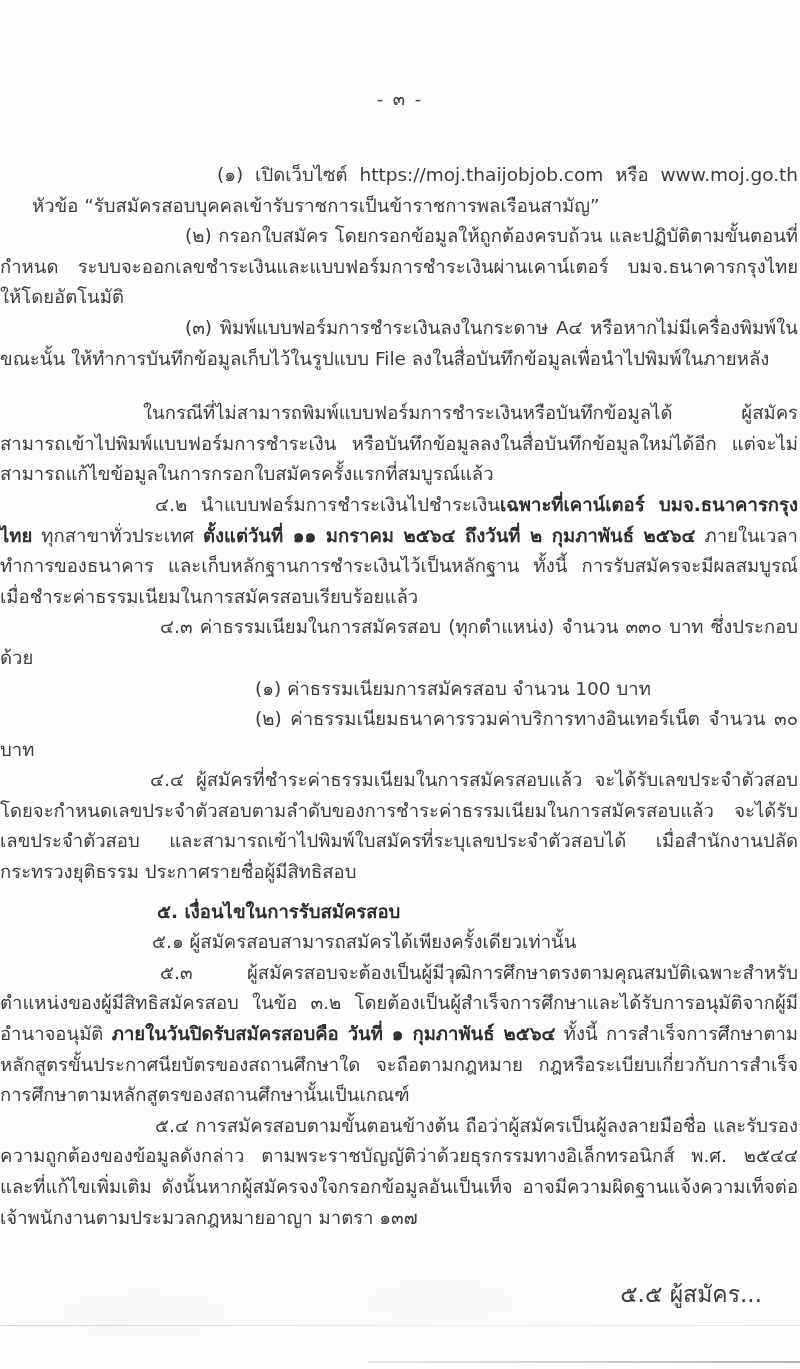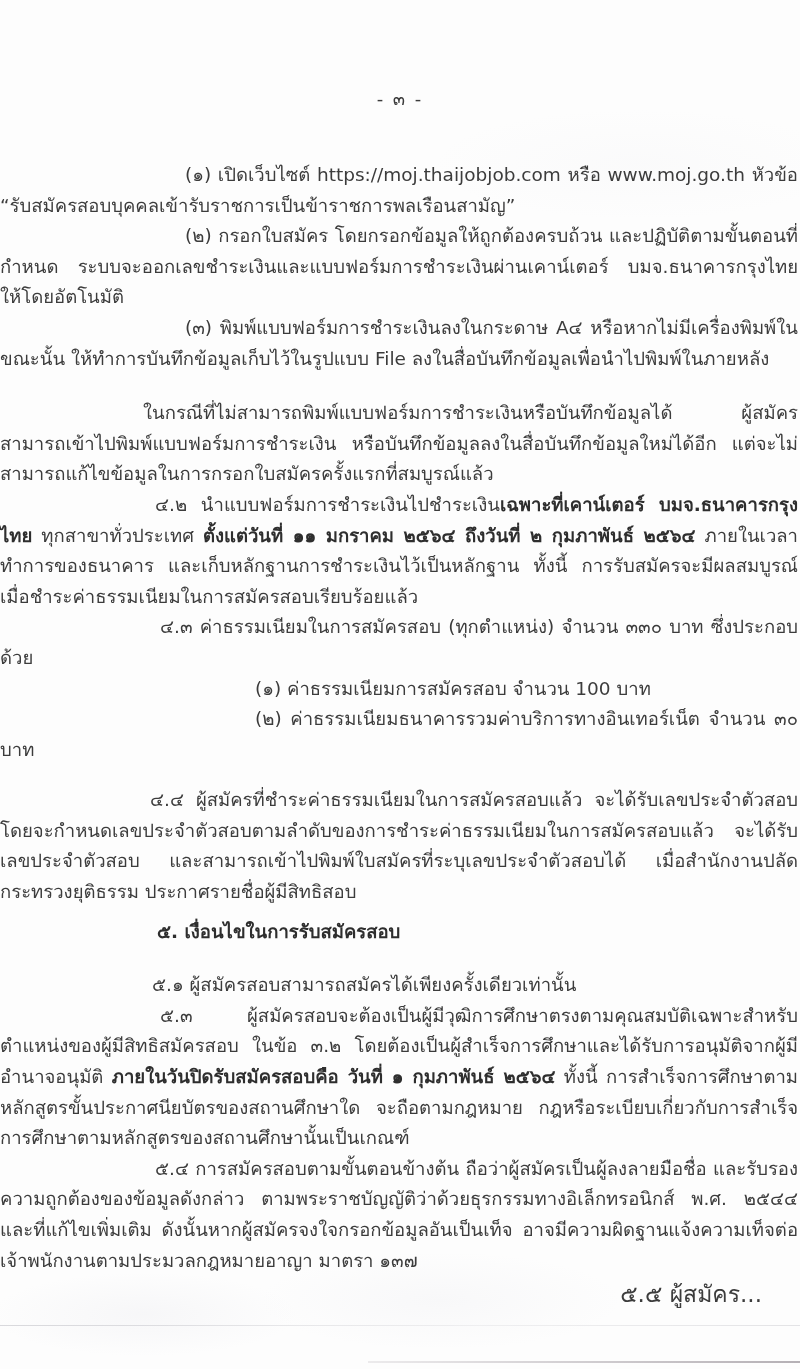--- a/index.html
+++ b/index.html
@@ -67,31 +67,31 @@
     background: linear-gradient(90deg, rgba(140,130,140,0.15), rgba(110,100,110,0.5));
   }
 </style>
 </head>
 <body>
 
 <div class="page">
   <div class="page-number">- ๓ -</div>
 
   <div class="doc-body">
-      <p style="text-indent: 185px;"><span>(๑) เปิดเว็บไซต์ </span><span>https://moj.thaijobjob.com</span><span> หรือ </span><span>www.moj.go.th</span><span> หัวข้อ “รับสมัครสอบบุคคลเข้ารับราชการเป็นข้าราชการพลเรือนสามัญ”</span></p>
+      <p style="text-indent: 185px; padding-left: 32px;"><span>(๑) เปิดเว็บไซต์ </span><span>https://moj.thaijobjob.com</span><span> หรือ </span><span>www.moj.go.th</span><span> หัวข้อ “รับสมัครสอบบุคคลเข้ารับราชการเป็นข้าราชการพลเรือนสามัญ”</span></p>
       <p style="text-indent: 185px;"><span>(๒) กรอกใบสมัคร โดยกรอกข้อมูลให้ถูกต้องครบถ้วน และปฏิบัติตามขั้นตอนที่กำหนด ระบบจะออกเลขชำระเงินและแบบฟอร์มการชำระเงินผ่านเคาน์เตอร์ บมจ.ธนาคารกรุงไทย ให้โดยอัตโนมัติ</span></p>
       <p style="text-indent: 185px;"><span>(๓) พิมพ์แบบฟอร์มการชำระเงินลงในกระดาษ A๔ หรือหากไม่มีเครื่องพิมพ์ในขณะนั้น ให้ทำการบันทึกข้อมูลเก็บไว้ในรูปแบบ File ลงในสื่อบันทึกข้อมูลเพื่อนำไปพิมพ์ในภายหลัง</span></p>
       <p class="gap" style="text-indent: 143px;"><span>ในกรณีที่ไม่สามารถพิมพ์แบบฟอร์มการชำระเงินหรือบันทึกข้อมูลได้ ผู้สมัครสามารถเข้าไปพิมพ์แบบฟอร์มการชำระเงิน หรือบันทึกข้อมูลลงในสื่อบันทึกข้อมูลใหม่ได้อีก แต่จะไม่สามารถแก้ไขข้อมูลในการกรอกใบสมัครครั้งแรกที่สมบูรณ์แล้ว</span></p>
       <p style="text-indent: 155px;"><span>๔.๒ นำแบบฟอร์มการชำระเงินไปชำระเงิน</span><span class="b">เฉพาะที่เคาน์เตอร์ บมจ.ธนาคารกรุงไทย</span><span> ทุกสาขาทั่วประเทศ </span><span class="b">ตั้งแต่วันที่ ๑๑ มกราคม ๒๕๖๔ ถึงวันที่ ๒ กุมภาพันธ์ ๒๕๖๔</span><span> ภายในเวลาทำการของธนาคาร และเก็บหลักฐานการชำระเงินไว้เป็นหลักฐาน ทั้งนี้ การรับสมัครจะมีผลสมบูรณ์เมื่อชำระค่าธรรมเนียมในการสมัครสอบเรียบร้อยแล้ว</span></p>
       <p style="text-indent: 160px;"><span>๔.๓ ค่าธรรมเนียมในการสมัครสอบ (ทุกตำแหน่ง) จำนวน ๓๓๐ บาท ซึ่งประกอบด้วย</span></p>
       <p style="text-indent: 255px;"><span>(๑) ค่าธรรมเนียมการสมัครสอบ จำนวน 100 บาท</span></p>
       <p style="text-indent: 255px;"><span>(๒) ค่าธรรมเนียมธนาคารรวมค่าบริการทางอินเทอร์เน็ต จำนวน ๓๐ บาท</span></p>
-      <p style="text-indent: 150px; margin-top: 20px;"><span>๔.๔ ผู้สมัครที่ชำระค่าธรรมเนียมในการสมัครสอบแล้ว จะได้รับเลขประจำตัวสอบ โดยจะกำหนดเลขประจำตัวสอบตามลำดับของการชำระค่าธรรมเนียมในการสมัครสอบแล้ว จะได้รับเลขประจำตัวสอบ และสามารถเข้าไปพิมพ์ใบสมัครที่ระบุเลขประจำตัวสอบได้ เมื่อสำนักงานปลัดกระทรวงยุติธรรม ประกาศรายชื่อผู้มีสิทธิสอบ</span></p>
+      <p style="text-indent: 150px;"><span>๔.๔ ผู้สมัครที่ชำระค่าธรรมเนียมในการสมัครสอบแล้ว จะได้รับเลขประจำตัวสอบ โดยจะกำหนดเลขประจำตัวสอบตามลำดับของการชำระค่าธรรมเนียมในการสมัครสอบแล้ว จะได้รับเลขประจำตัวสอบ และสามารถเข้าไปพิมพ์ใบสมัครที่ระบุเลขประจำตัวสอบได้ เมื่อสำนักงานปลัดกระทรวงยุติธรรม ประกาศรายชื่อผู้มีสิทธิสอบ</span></p>
       <p class="gap-lg" style="text-indent: 113px; margin-left: 44px;"><span class="b">๕. เงื่อนไขในการรับสมัครสอบ</span></p>
-      <p style="text-indent: 152px; margin-top: 23px;"><span>๕.๑ ผู้สมัครสอบสามารถสมัครได้เพียงครั้งเดียวเท่านั้น</span></p>
+      <p style="text-indent: 152px;"><span>๕.๑ ผู้สมัครสอบสามารถสมัครได้เพียงครั้งเดียวเท่านั้น</span></p>
       <p style="text-indent: 160px;"><span>๕.๓ ผู้สมัครสอบจะต้องเป็นผู้มีวุฒิการศึกษาตรงตามคุณสมบัติเฉพาะสำหรับตำแหน่งของผู้มีสิทธิสมัครสอบ ในข้อ ๓.๒ โดยต้องเป็นผู้สำเร็จการศึกษาและได้รับการอนุมัติจากผู้มีอำนาจอนุมัติ </span><span class="b">ภายในวันปิดรับสมัครสอบคือ วันที่ ๑ กุมภาพันธ์ ๒๕๖๔</span><span> ทั้งนี้ การสำเร็จการศึกษาตามหลักสูตรขั้นประกาศนียบัตรของสถานศึกษาใด จะถือตามกฎหมาย กฎหรือระเบียบเกี่ยวกับการสำเร็จการศึกษาตามหลักสูตรของสถานศึกษานั้นเป็นเกณฑ์</span></p>
       <p style="text-indent: 155px;"><span>๕.๔ การสมัครสอบตามขั้นตอนข้างต้น ถือว่าผู้สมัครเป็นผู้ลงลายมือชื่อ และรับรองความถูกต้องของข้อมูลดังกล่าว ตามพระราชบัญญัติว่าด้วยธุรกรรมทางอิเล็กทรอนิกส์ พ.ศ. ๒๕๔๔ และที่แก้ไขเพิ่มเติม ดังนั้นหากผู้สมัครจงใจกรอกข้อมูลอันเป็นเท็จ อาจมีความผิดฐานแจ้งความเท็จต่อเจ้าพนักงานตามประมวลกฎหมายอาญา มาตรา ๑๓๗</span></p>
     </div>
 
   <div class="continuation">๕.๕ ผู้สมัคร...</div>
 
   <div class="artifact-line-1"></div>
   <div class="artifact-line-2"></div>
 </div>
 

